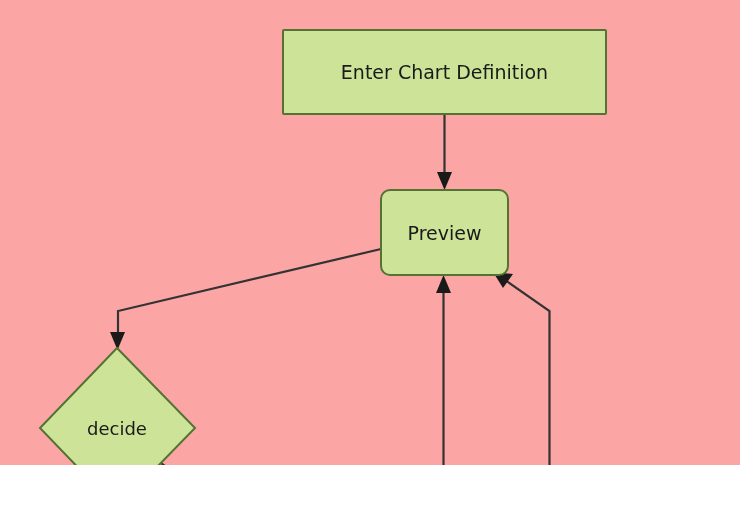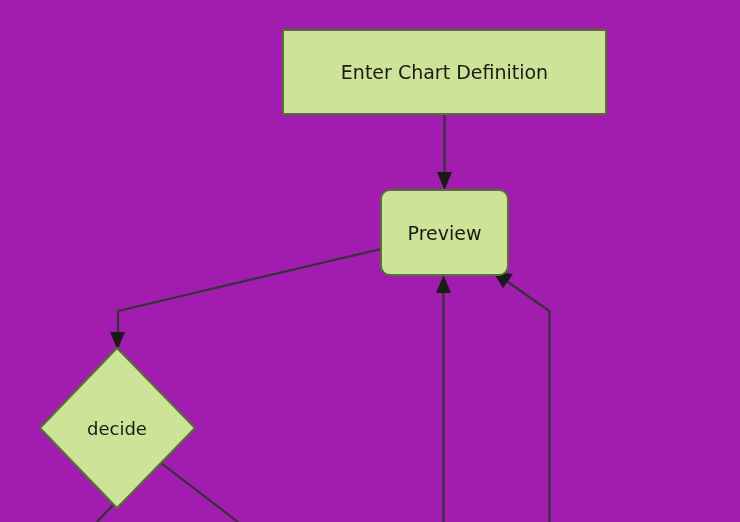--- a/index.html
+++ b/index.html
@@ -6,22 +6,22 @@
     margin: 0;
     padding: 0;
     background: #ffffff;
   }
   body {
     font-family: "DejaVu Sans", "Liberation Sans", sans-serif;
   }
   #canvas {
     position: relative;
     width: 740px;
-    height: 522px;
-    background: #a21caf;
+    height: 465px;
+    background: #fca5a5;
     overflow: hidden;
   }
   #flow-svg {
     position: absolute;
     left: 0;
     top: 0;
     width: 740px;
     height: 522px;
     display: block;
   }

